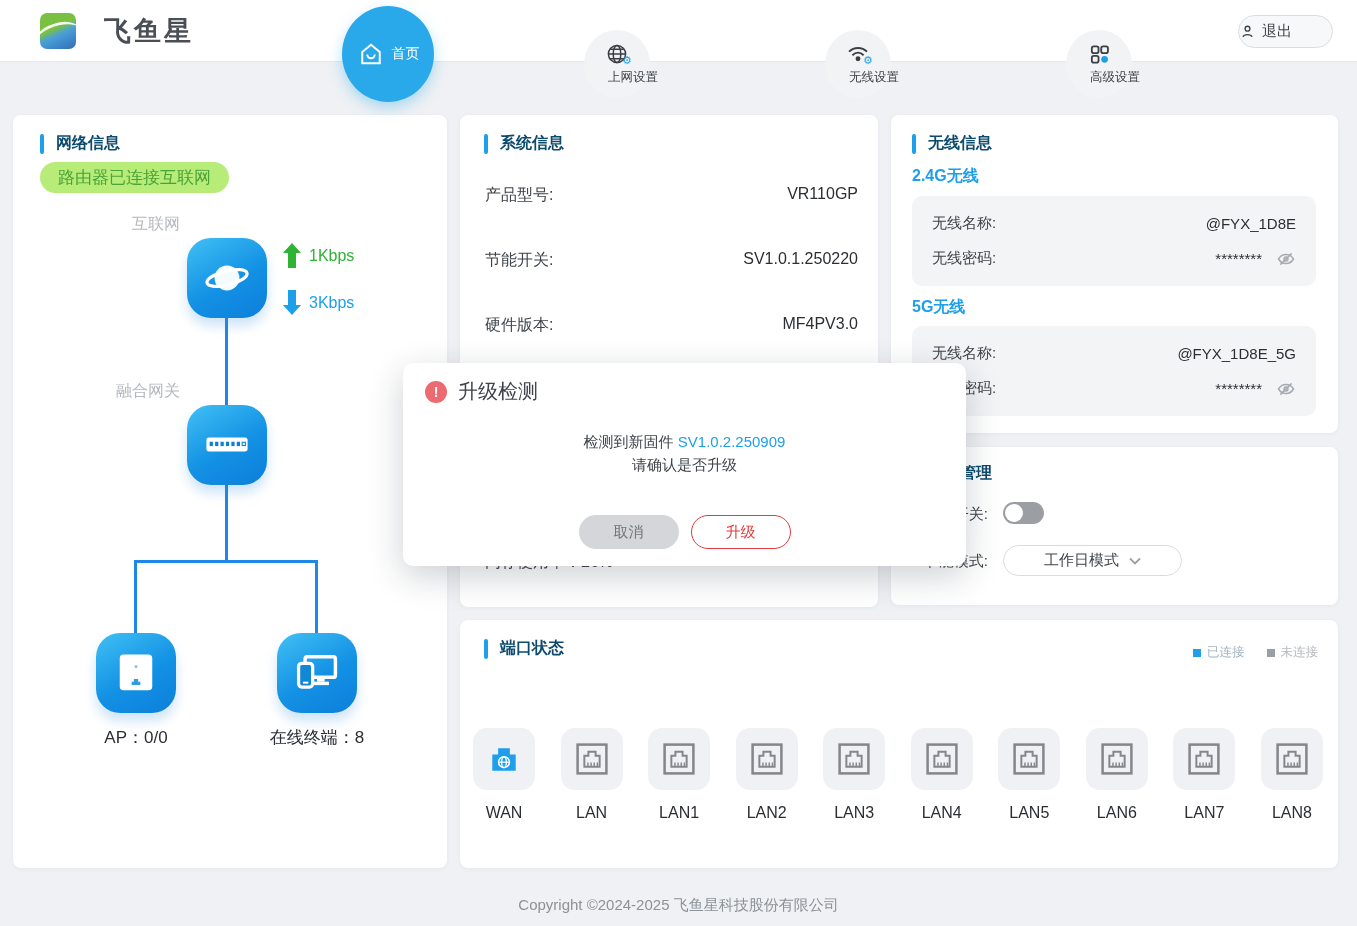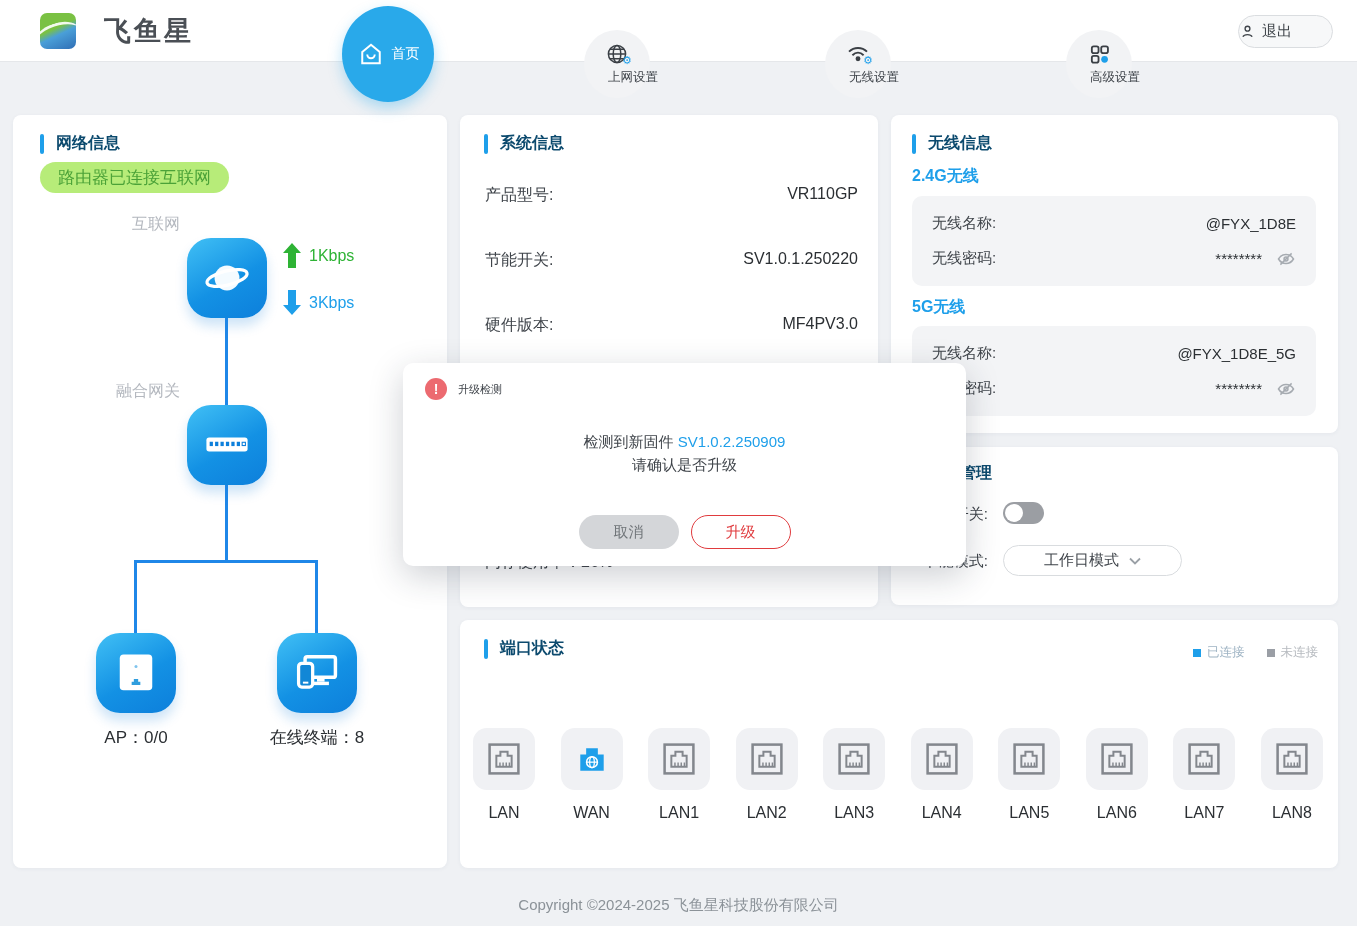--- a/index.html
+++ b/index.html
@@ -69,21 +69,21 @@
   .legend .c-on { color:#9fb4c4; } .legend .c-off { color:#b6babf; }
   .ports-row { position:absolute; left:13px; right:15px; top:108px; display:flex; justify-content:space-between; }
   .port { display:flex; flex-direction:column; align-items:center; }
   .port-tile { width:62px; height:62px; border-radius:14px; background:#f0f1f4; display:flex; align-items:center; justify-content:center; }
   .port-name { margin-top:14px; font-size:16px; color:#2b2f33; }
 
   
   #upgrade-modal { position:absolute; left:403px; top:363px; width:563px; height:203px; background:#fff; border-radius:10px; box-shadow:0 10px 34px rgba(30,40,60,.22); z-index:20; }
   .modal-head { position:absolute; left:22px; top:15px; display:flex; align-items:center; gap:11px; }
   .warn-circle { width:22px; height:22px; border-radius:50%; background:#ec6a70; color:#fff; font-size:14px; font-weight:bold; display:flex; align-items:center; justify-content:center; }
-  .modal-title { font-size:11px; color:#3f444a; }
+  .modal-title { font-size:20px; color:#3f444a; }
   .modal-line1 { position:absolute; top:70px; width:100%; text-align:center; font-size:15px; color:#3f444a; }
   .modal-line1 .fw { color:#1e9fea; }
   .modal-line2 { position:absolute; top:93px; width:100%; text-align:center; font-size:15px; color:#3f444a; }
   .modal-btns { position:absolute; top:152px; width:100%; display:flex; justify-content:center; gap:12px; }
   .btn { width:100px; height:34px; border-radius:17px; font-size:15px; display:flex; align-items:center; justify-content:center; cursor:pointer; }
   .btn-cancel { background:#d4d6d9; color:#707579; }
   .btn-upgrade { background:#fff; border:1px solid #e03b3e; color:#e03b3e; }
 
   .footer { position:absolute; left:0; top:896px; width:100%; text-align:center; font-size:15px; color:#8b9298; }
 </style>
@@ -313,47 +313,47 @@
         </span>
       <span class="item">
           <span class="sq" style="background:#9a9ea5;"></span>
           <span class="c-off">未连接</span>
         </span>
     </div>
 
     <div class="ports-row">
       <div class="port">
         <div class="port-tile">
-          <svg width="36" height="36" viewBox="0 0 40 40" fill="none" stroke="#83878d">
-              <rect x="4" y="4" width="32" height="32" stroke-width="2.8"></rect>
-              <path d="M11.5 28.5 V16.5 h4.5 v-4.5 h8 v4.5 h4.5 v12 z" stroke-width="2.2"></path>
-              <path d="M15.5 28 v-4 M19 28 v-4 M22.5 28 v-4 M26 28 v-4" stroke-width="1.6"></path>
-            </svg>
-        </div>
-        <div class="port-name">LAN</div>
-      </div>
-      <div class="port">
-        <div class="port-tile">
           <svg width="36" height="36" viewBox="0 0 40 40">
               <path d="M7 33 V15 h6.5 V8 h13 v7 H33 v18 z" fill="#1e9fea"></path>
               <circle cx="20" cy="23.5" r="6" fill="none" stroke="#ffffff" stroke-width="1.7"></circle>
               <ellipse cx="20" cy="23.5" rx="2.6" ry="6" fill="none" stroke="#ffffff" stroke-width="1.4"></ellipse>
               <line x1="14" y1="23.5" x2="26" y2="23.5" stroke="#ffffff" stroke-width="1.4"></line>
             </svg>
         </div>
         <div class="port-name">WAN</div>
       </div>
       <div class="port">
         <div class="port-tile">
           <svg width="36" height="36" viewBox="0 0 40 40" fill="none" stroke="#83878d">
               <rect x="4" y="4" width="32" height="32" stroke-width="2.8"></rect>
               <path d="M11.5 28.5 V16.5 h4.5 v-4.5 h8 v4.5 h4.5 v12 z" stroke-width="2.2"></path>
               <path d="M15.5 28 v-4 M19 28 v-4 M22.5 28 v-4 M26 28 v-4" stroke-width="1.6"></path>
             </svg>
         </div>
+        <div class="port-name">LAN</div>
+      </div>
+      <div class="port">
+        <div class="port-tile">
+          <svg width="36" height="36" viewBox="0 0 40 40" fill="none" stroke="#83878d">
+              <rect x="4" y="4" width="32" height="32" stroke-width="2.8"></rect>
+              <path d="M11.5 28.5 V16.5 h4.5 v-4.5 h8 v4.5 h4.5 v12 z" stroke-width="2.2"></path>
+              <path d="M15.5 28 v-4 M19 28 v-4 M22.5 28 v-4 M26 28 v-4" stroke-width="1.6"></path>
+            </svg>
+        </div>
         <div class="port-name">LAN1</div>
       </div>
       <div class="port">
         <div class="port-tile">
           <svg width="36" height="36" viewBox="0 0 40 40" fill="none" stroke="#83878d">
               <rect x="4" y="4" width="32" height="32" stroke-width="2.8"></rect>
               <path d="M11.5 28.5 V16.5 h4.5 v-4.5 h8 v4.5 h4.5 v12 z" stroke-width="2.2"></path>
               <path d="M15.5 28 v-4 M19 28 v-4 M22.5 28 v-4 M26 28 v-4" stroke-width="1.6"></path>
             </svg>
         </div>

